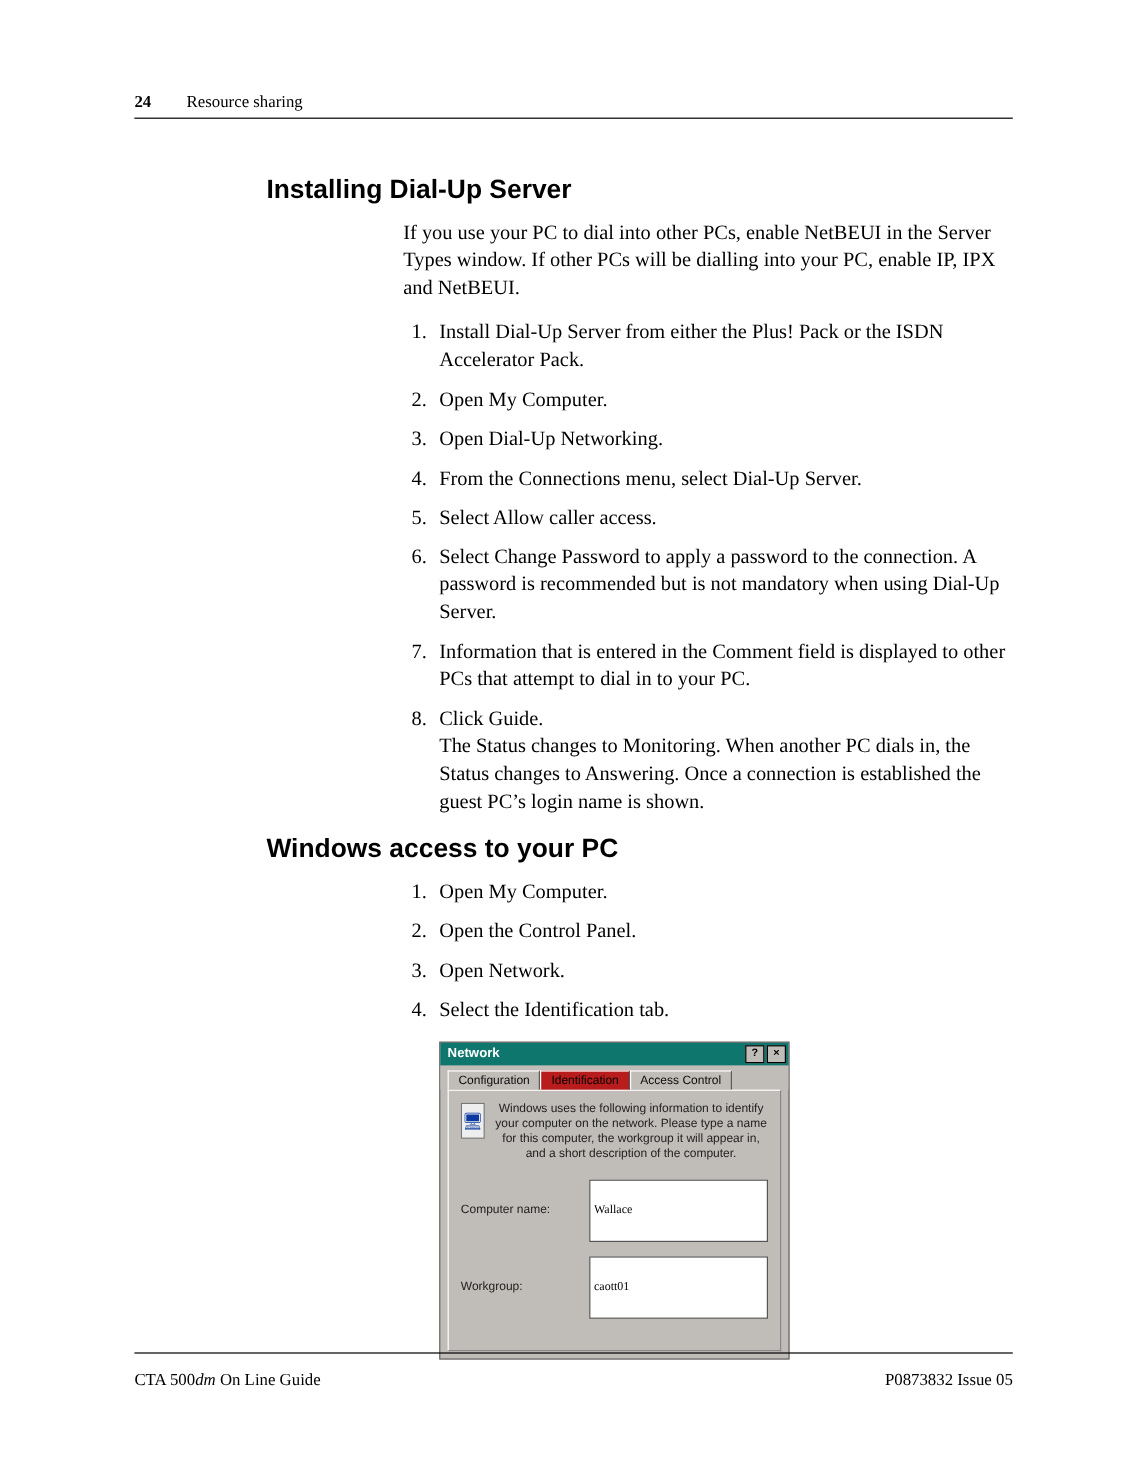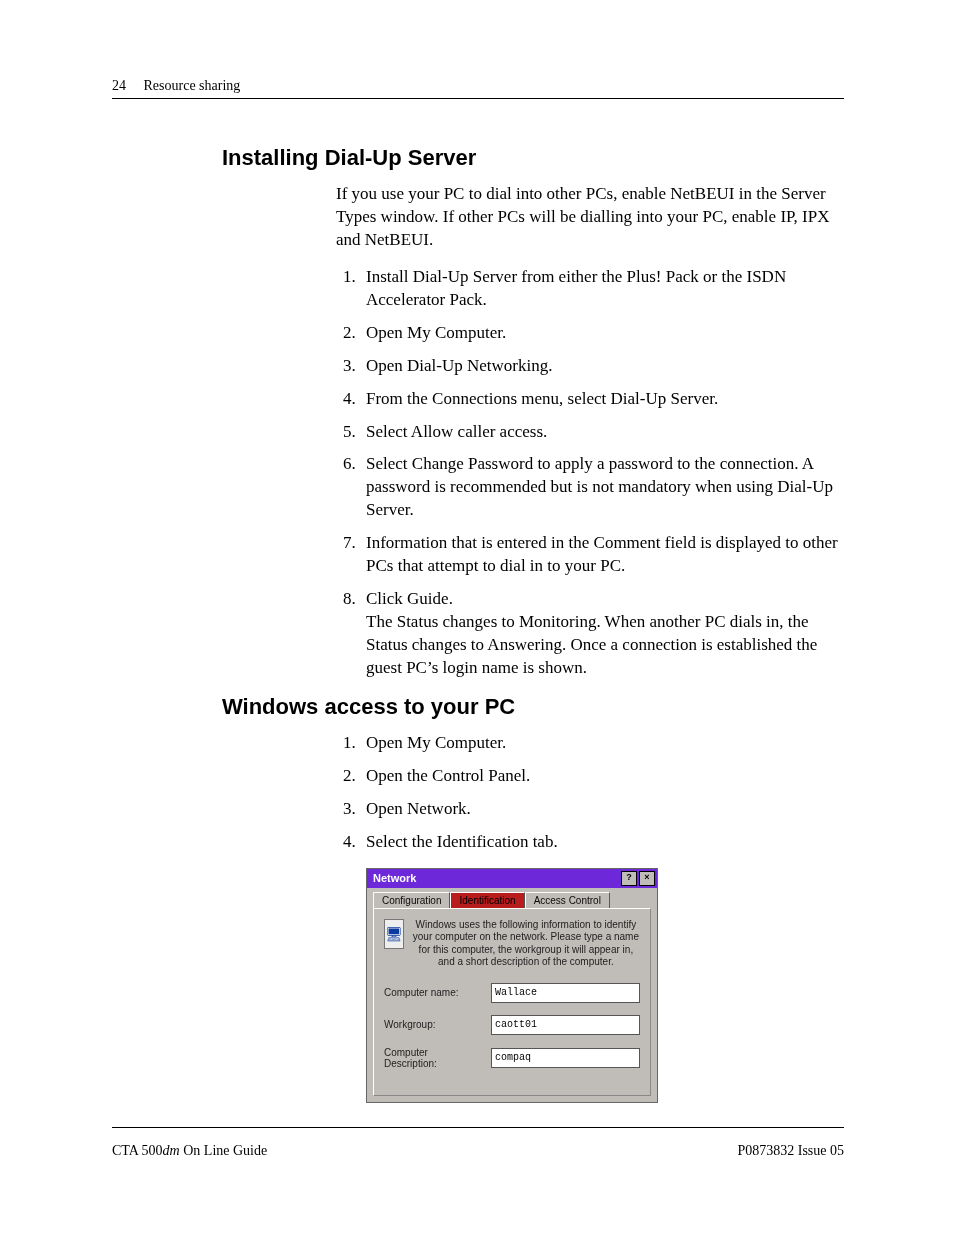--- a/index.html
+++ b/index.html
@@ -17,21 +17,21 @@
     box-sizing: border-box;
     width: 954px;
     position: relative;
   }
   .running-head {
     font-size: 14px;
     border-bottom: 1px solid #000;
     padding-bottom: 4px;
     margin-bottom: 46px;
   }
-  .running-head .pnum { display:inline-block; margin-right: 14px; }
+  .running-head .pnum { display:inline-block; margin-right: 26px; font-weight: bold; }
   h2.section {
     font-family: Arial, Helvetica, sans-serif;
     font-weight: bold;
     font-size: 22px;
     margin: 0 0 12px 0;
     padding-left: 110px;
   }
   .body-block {
     margin-left: 224px;
     font-size: 17px;
@@ -55,21 +55,21 @@
     margin-top: 6px;
   }
   .win-dialog {
     width: 290px;
     border: 1px solid #666;
     background: #c0bcb8;
     font-family: "MS Sans Serif", Tahoma, Arial, sans-serif;
     font-size: 10px;
   }
   .titlebar {
-    background: #6d28d9;
+    background: #0f766e;
     color: #fff;
     display: flex;
     align-items: center;
     justify-content: space-between;
     padding: 2px 2px 2px 6px;
     font-weight: bold;
     font-size: 11px;
   }
   .titlebar .tbtns { display:flex; gap:2px; }
   .tbtn {
@@ -133,23 +133,23 @@
     width: 88px;
     font-size:10px;
     color:#222;
   }
   .form-row .lbl.multi { line-height:1.1; }
   .form-row input.fld {
     flex:1;
     height:16px;
     border:1px solid #555;
     background:#fff;
-    font-family: Liberation Mono, monospace;
+    font-family: Liberation Serif, serif;
     font-size:10px;
-    padding:1px 3px;
+    padding:17px 3px;
   }
   .footer {
     position: absolute;
     left: 112px;
     right: 110px;
     bottom: 76px;
     border-top: 1px solid #000;
     padding-top: 15px;
     font-size: 14px;
     display:flex;
@@ -221,24 +221,20 @@
         <div class="form-row">
           <div class="lbl">Computer name:</div>
           <input class="fld" value="Wallace" style="">
         </div>
 
         <div class="form-row">
           <div class="lbl">Workgroup:</div>
           <input class="fld" value="caott01" style="">
         </div>
 
-        <div class="form-row">
-          <div class="lbl multi">Computer Description:</div>
-          <input class="fld" value="compaq" style="">
-        </div>
       </div>
     </div>
   </div>
 
 </div>
 
 <div class="footer">
   <span class="left">
     <span>CTA 500</span><span class="it">dm</span><span> On Line Guide</span>
   </span>

